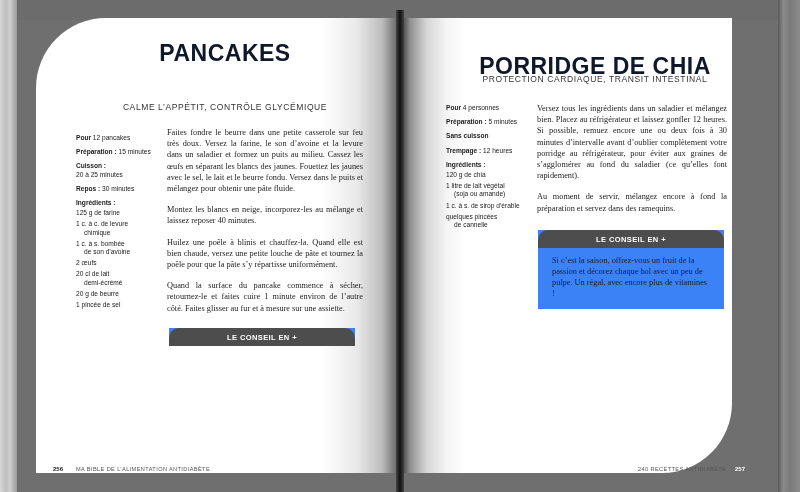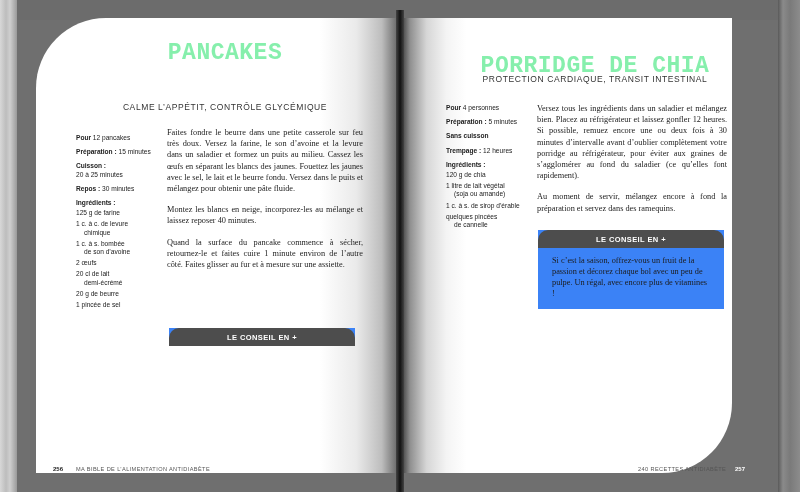--- a/index.html
+++ b/index.html
@@ -31,22 +31,22 @@
     left: 400px; width: 332px; height: 455px;
     border-bottom-right-radius: 70px;
     background: linear-gradient(90deg, #2d2d2d 0, #8f8f8f 3%, #d6d6d6 8%, #f4f4f4 14%, #fff 20%, #fff 100%);
   }
   .gutter {
     position: absolute; left: 396px; top: 10px; width: 8px; height: 482px;
     background: linear-gradient(90deg, #444, #111 50%, #444);
   }
   .title {
     position: absolute; text-align: center; font-weight: bold;
-    font-family: Liberation Mono, monospace; letter-spacing: 0.5px;
-    color: #86efac; line-height: 30px; font-size: 23px;
+    font-family: Liberation Sans, sans-serif; letter-spacing: 0.5px;
+    color: #0f172a; line-height: 30px; font-size: 23px;
   }
   .subtitle {
     position: absolute; text-align: center; font-size: 8.5px;
     letter-spacing: 0.6px; color: #333; text-transform: uppercase;
   }
   .meta { position: absolute; font-size: 6.6px; line-height: 8.2px; color: #222; }
   .meta .row { margin-bottom: 6px; }
   .meta b { font-weight: bold; }
   .meta .ing { margin: 0 0 3px 0; }
   .meta .ind { padding-left: 8px; }
@@ -102,20 +102,21 @@
     <div>20 cl de lait</div>
     <div class="ing ind">demi-écrémé</div>
     <div class="ing">20 g de beurre</div>
     <div class="ing">1 pincée de sel</div>
   </div>
 </div>
 
 <div class="body-text" style="left:167px; top:127px; width:196px;">
   <p>Faites fondre le beurre dans une petite casserole sur feu très doux. Versez la farine, le son d’avoine et la levure dans un saladier et formez un puits au milieu. Cassez les œufs en séparant les blancs des jaunes. Fouettez les jaunes avec le sel, le lait et le beurre fondu. Versez dans le puits et mélangez pour obtenir une pâte fluide.</p>
   <p>Montez les blancs en neige, incorporez-les au mélange et laissez reposer 40 minutes.</p>
+  <p>Huilez une poêle à blinis et chauffez-la. Quand elle est bien chaude, versez une petite louche de pâte et tournez la poêle pour que la pâte s’y répartisse uniformément.</p>
   <p>Quand la surface du pancake commence à sécher, retournez-le et faites cuire 1 minute environ de l’autre côté. Faites glisser au fur et à mesure sur une assiette.</p>
 </div>
 
 <div class="tip" style="left:169px; top:328px; width:186px;">
   <div class="tip-head">LE CONSEIL EN +</div>
 </div>
 
 <div class="pagenum" style="left:53px; top:466px;">256</div>
 <div class="footer" style="left:76px; top:466px;">MA BIBLE DE L’ALIMENTATION ANTIDIABÈTE</div>
 

